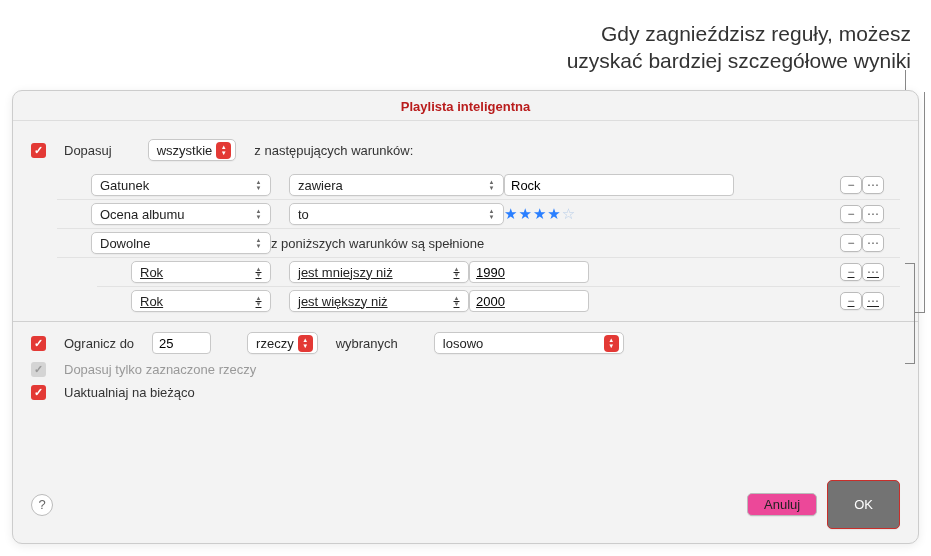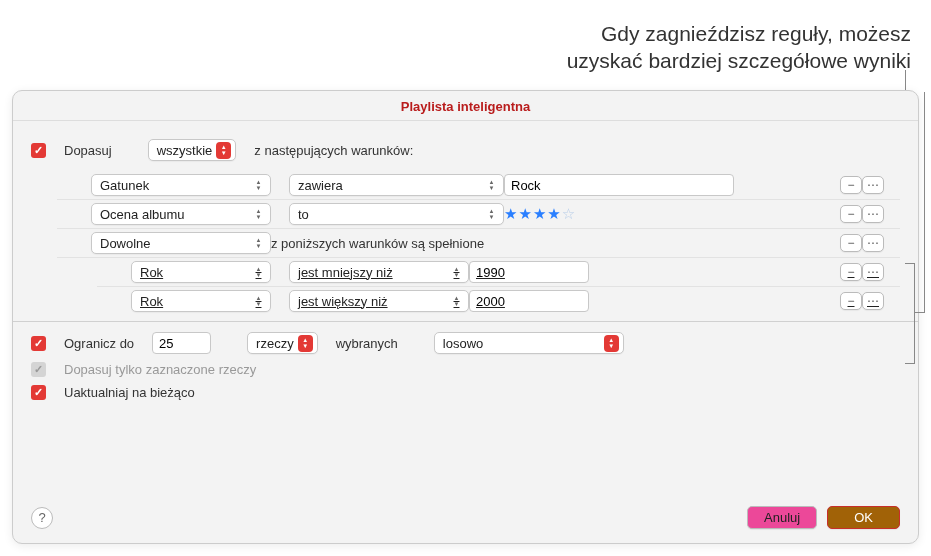--- a/index.html
+++ b/index.html
@@ -178,24 +178,24 @@
   }
   .btn {
     border: 1px solid #bbb;
     border-radius: 5px;
     background: #ec4899;
     padding: 3px 16px;
     font-size: 13px;
     box-shadow: 0 1px 1px rgba(0,0,0,0.06);
   }
   .btn.primary {
-    background: #a16207;
+    background: #737373;
     color: #fff;
     border-color: #c82e2a;
-    padding: 3px 26px;
+    padding: 16px 26px;
   }
   .static-text { color: #333; }
 </style>
 </head>
 <body>
 
 <div class="annotation">
   <div>Gdy zagnieździsz reguły, możesz</div>
   <div>uzyskać bardziej szczegółowe wyniki</div>
 </div>

